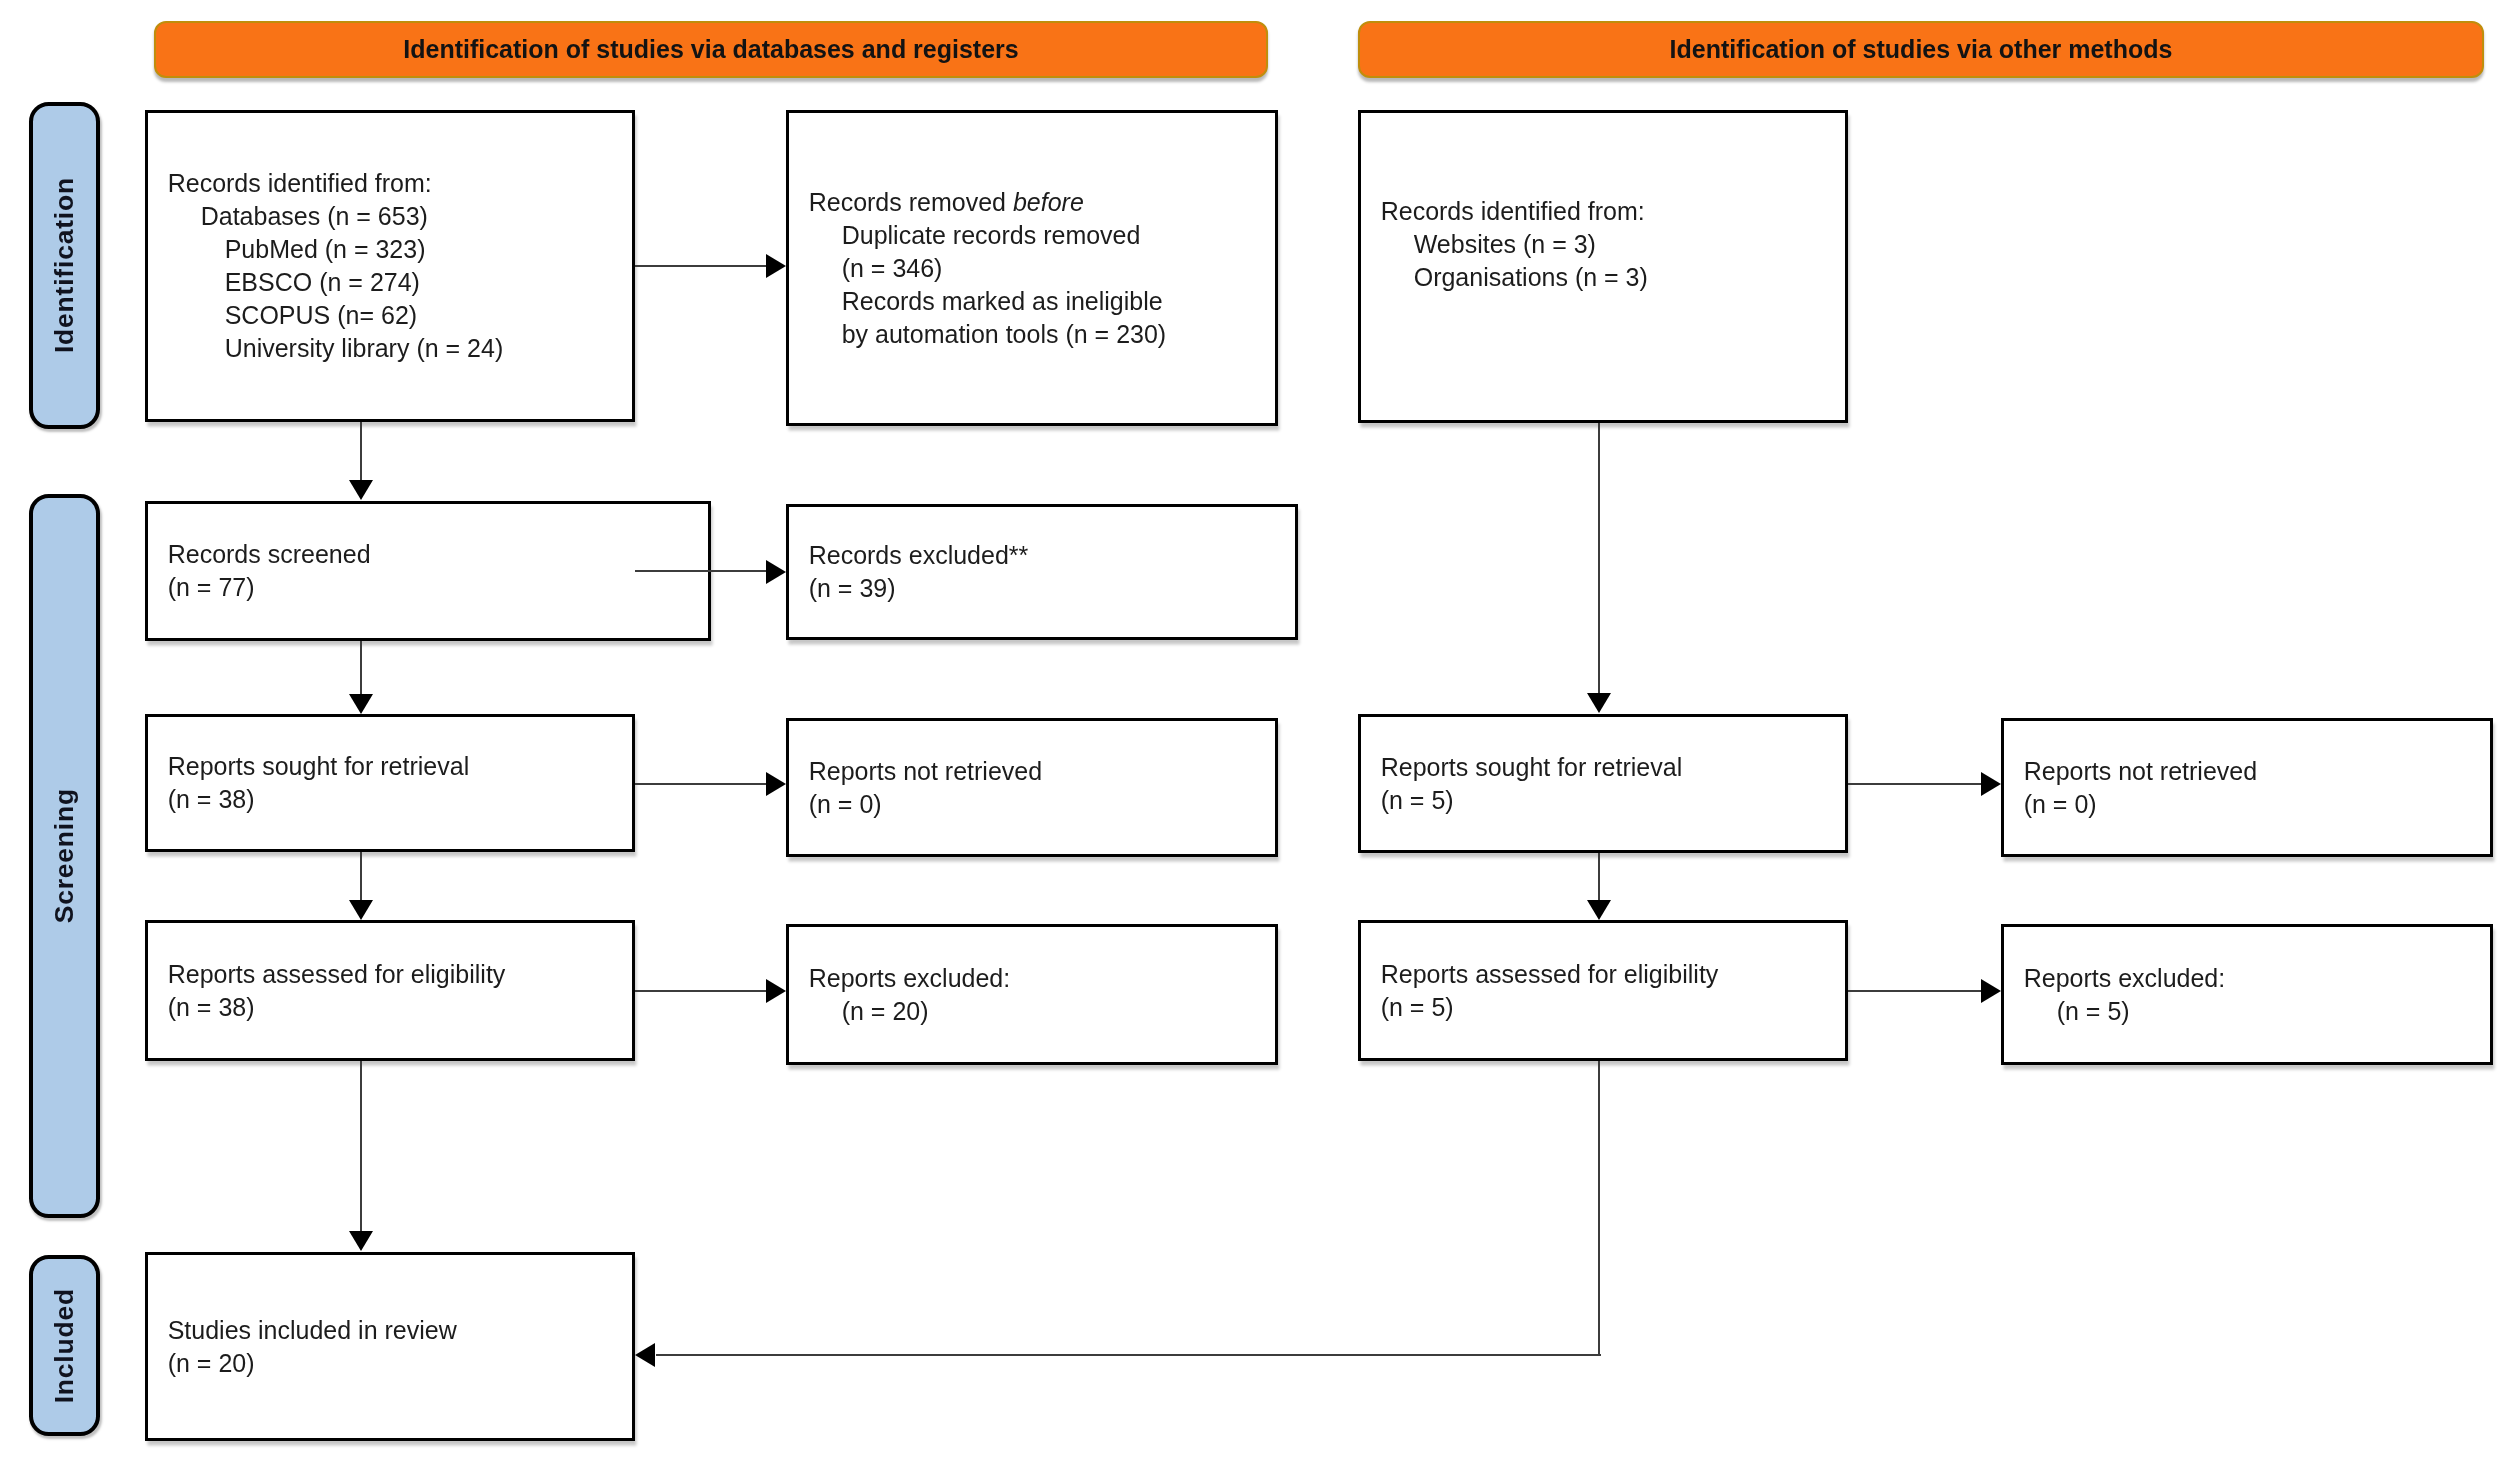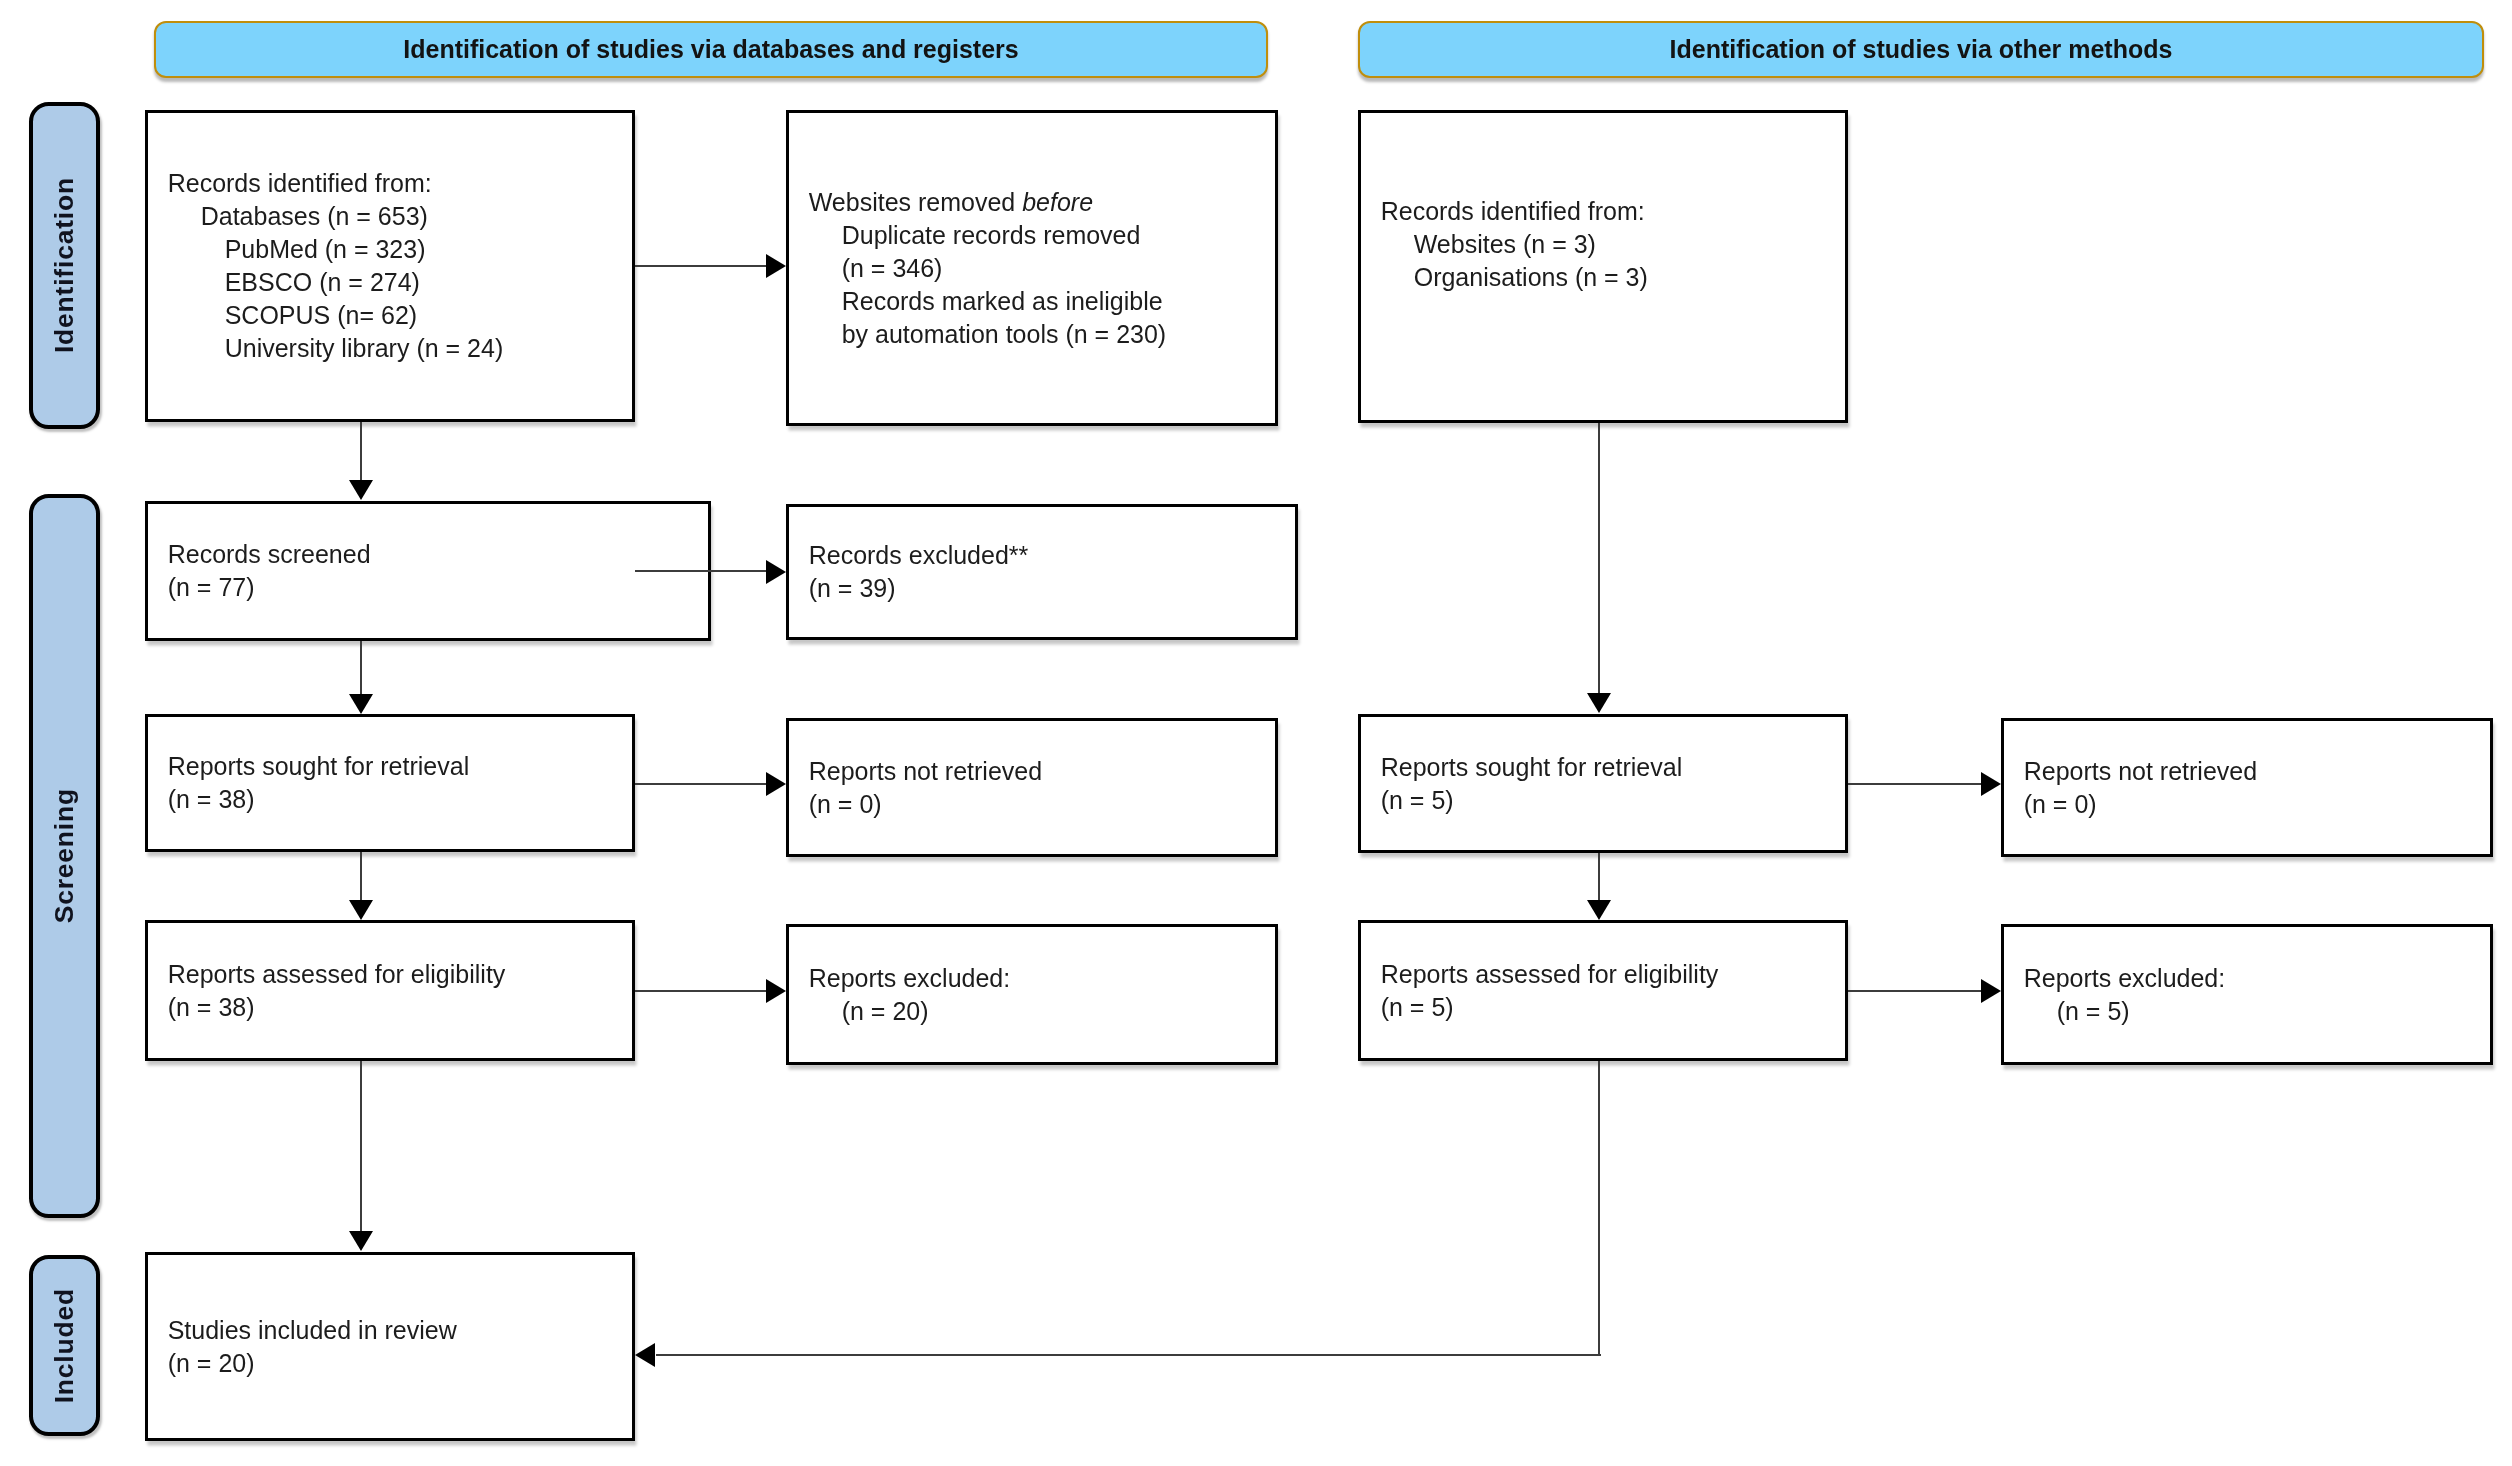--- a/index.html
+++ b/index.html
@@ -1,20 +1,20 @@
 <!DOCTYPE html>
 <html style="font-size:12px"><head>
 <meta charset="utf-8">
 <style>
   html,body{margin:0;padding:0;background:#ffffff;}
   .canvas{position:relative;width:2512px;height:1466px;background:#ffffff;
           font-family:"Liberation Sans", sans-serif;color:#1c1c1c;overflow:hidden;}
 
   
-  .hdr{position:absolute;background:#7dd3fc;border:2.3px solid #C08E0C;border-radius:12px;
+  .hdr{position:absolute;background:#f97316;border:2.3px solid #C08E0C;border-radius:12px;
        display:flex;align-items:center;justify-content:center;
        font-weight:bold;font-size:25px;color:#131313;
        box-shadow:0 3.8px 3px rgba(0,0,0,0.28);box-sizing:border-box;}
   #hdr-db{left:154px;top:21px;width:1114px;height:57px;}
   #hdr-other{left:1358px;top:21px;width:1126px;height:57px;}
 
   
   .stage{position:absolute;background:#AECBE8;border:4.5px solid #000;border-radius:19.7px;
          display:flex;align-items:center;justify-content:center;
          font-weight:bold;font-size:26.5px;color:#10131f;box-sizing:border-box;
@@ -86,21 +86,21 @@
   <div class="box" id="box-a">
     <div class="line">Records identified from:</div>
     <div class="line ind1">Databases (n = 653)</div>
     <div class="line ind2">PubMed (n = 323)</div>
     <div class="line ind2">EBSCO (n = 274)</div>
     <div class="line ind2">SCOPUS (n= 62)</div>
     <div class="line ind2">University library (n = 24)</div>
   </div>
 
   <div class="box" id="box-b">
-    <div class="line"><span>Websites removed </span><em>before</em></div>
+    <div class="line"><span>Records removed </span><em>before</em></div>
     <div class="line ind1">Duplicate records removed</div>
     <div class="line ind1">(n = 346)</div>
     <div class="line ind1">Records marked as ineligible</div>
     <div class="line ind1">by automation tools (n = 230)</div>
   </div>
 
   <div class="box" id="box-c">
     <div class="line">Records identified from:</div>
     <div class="line ind1">Websites (n = 3)</div>
     <div class="line ind1">Organisations (n = 3)</div>

